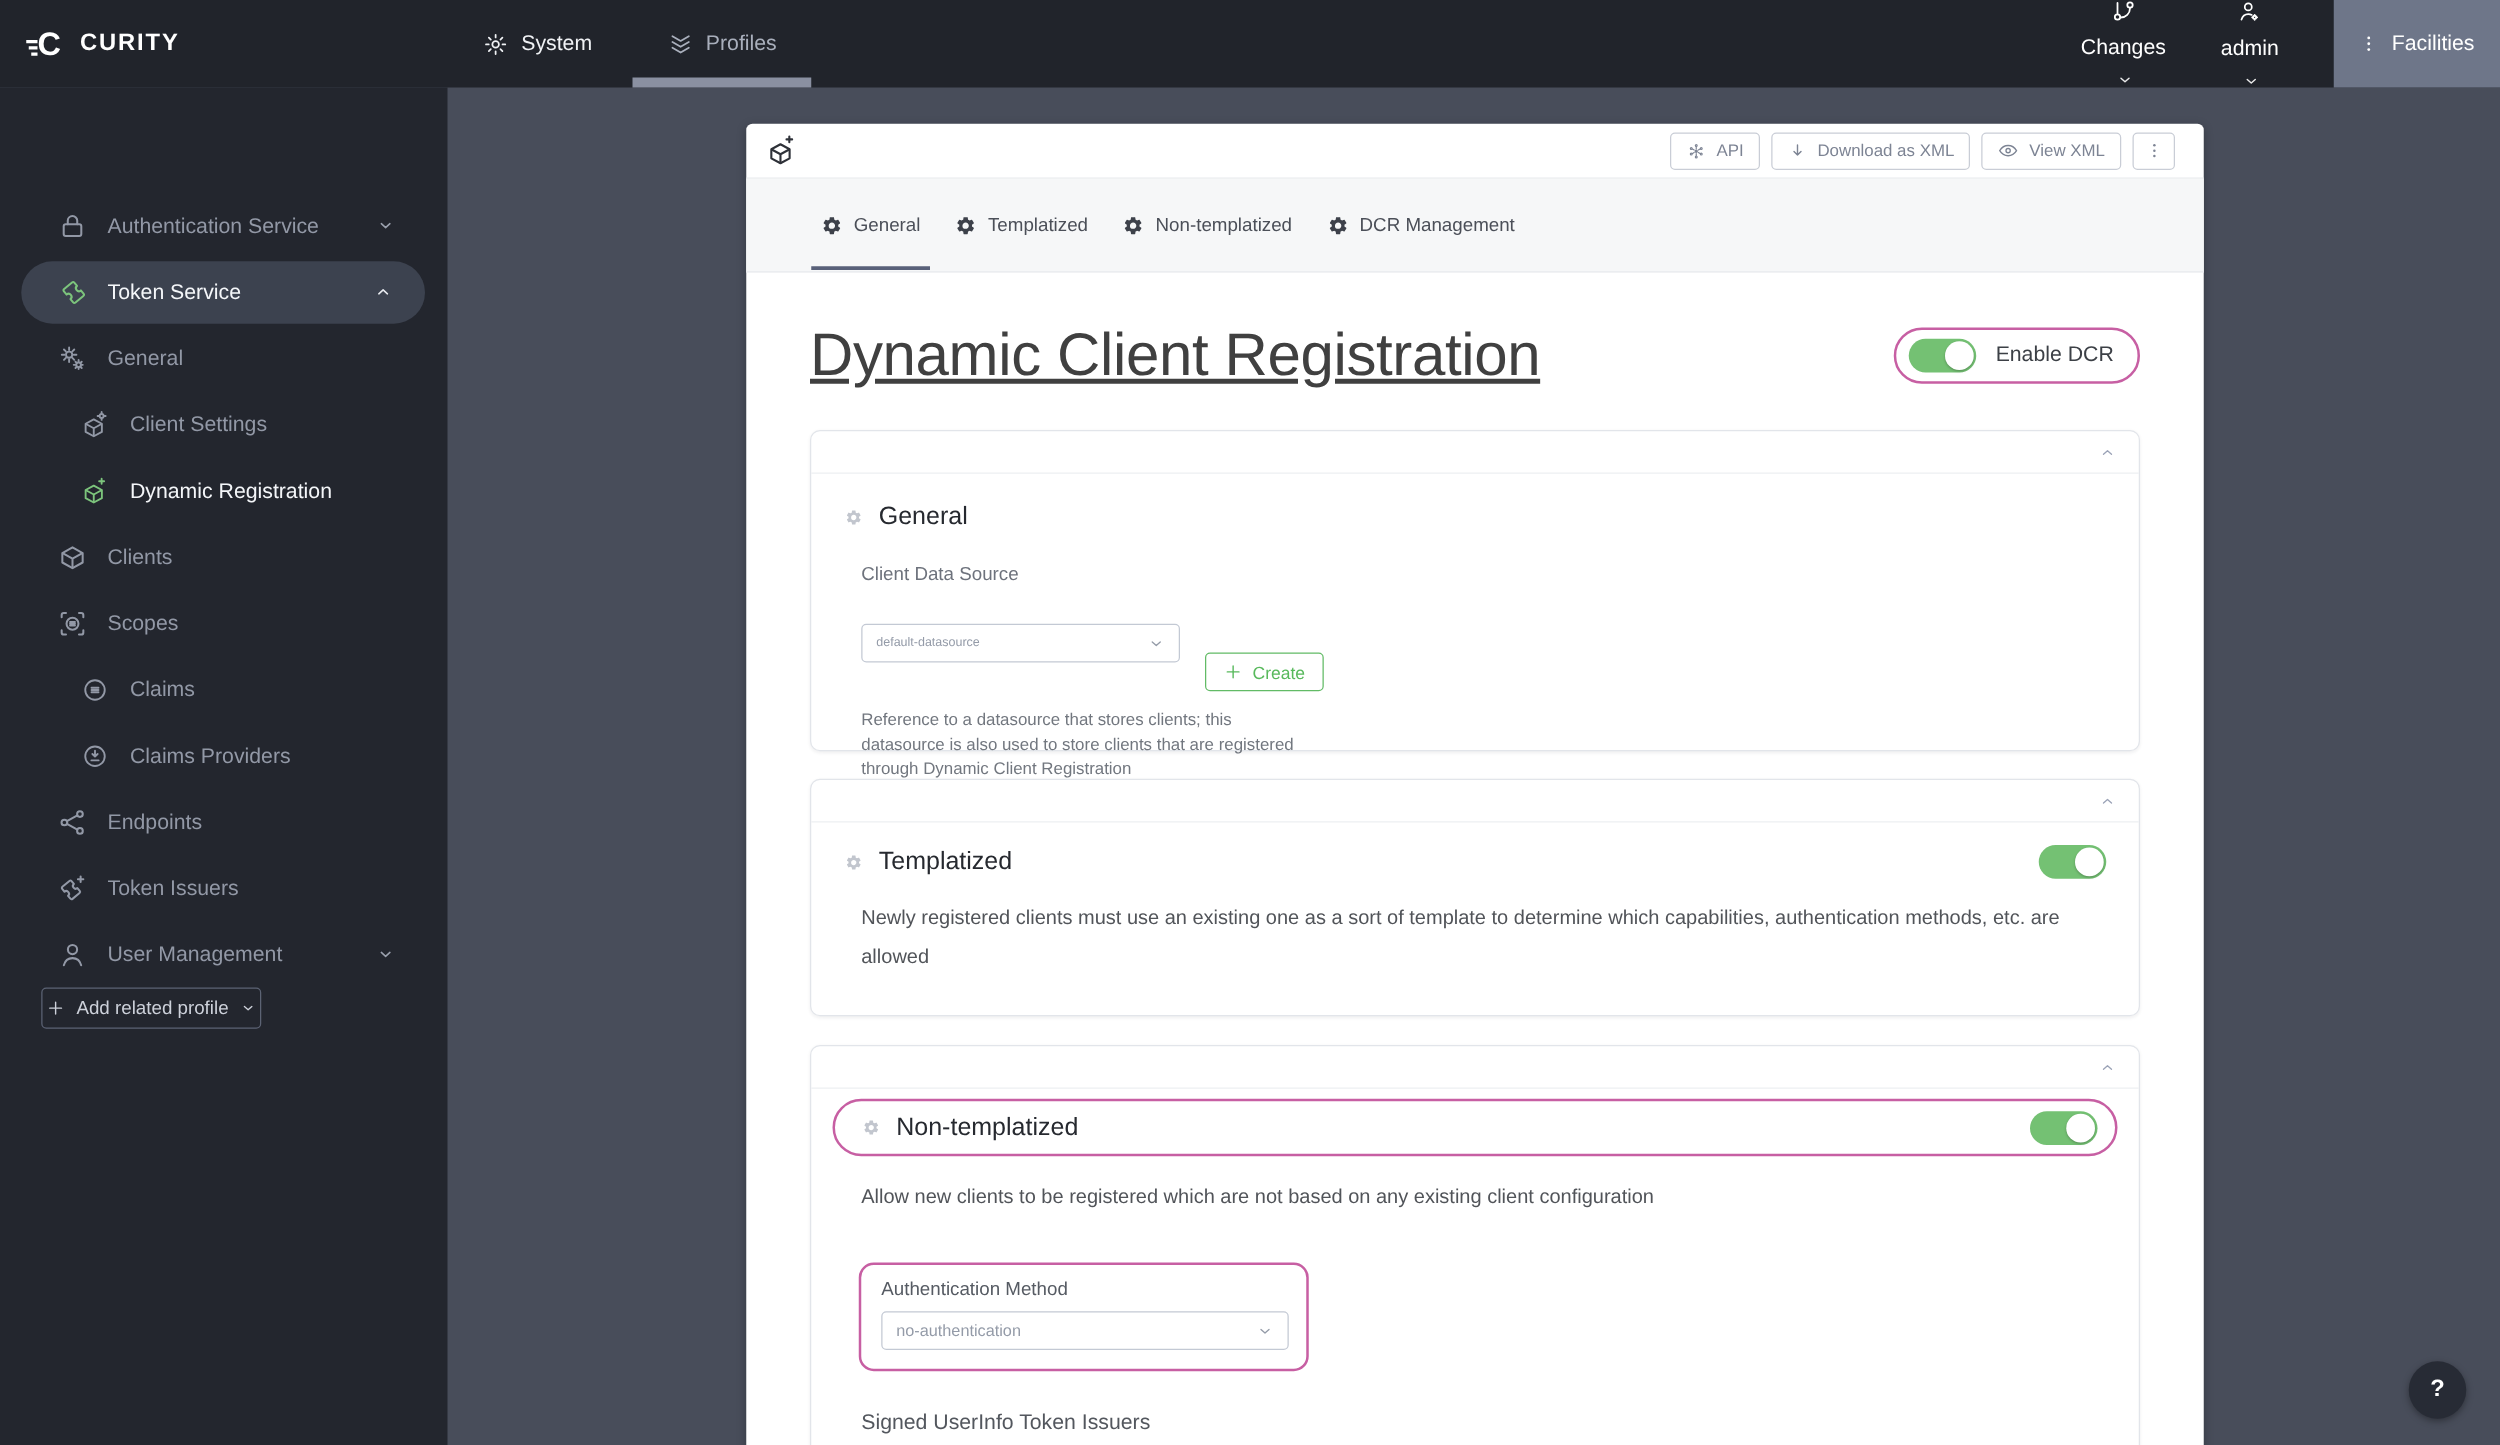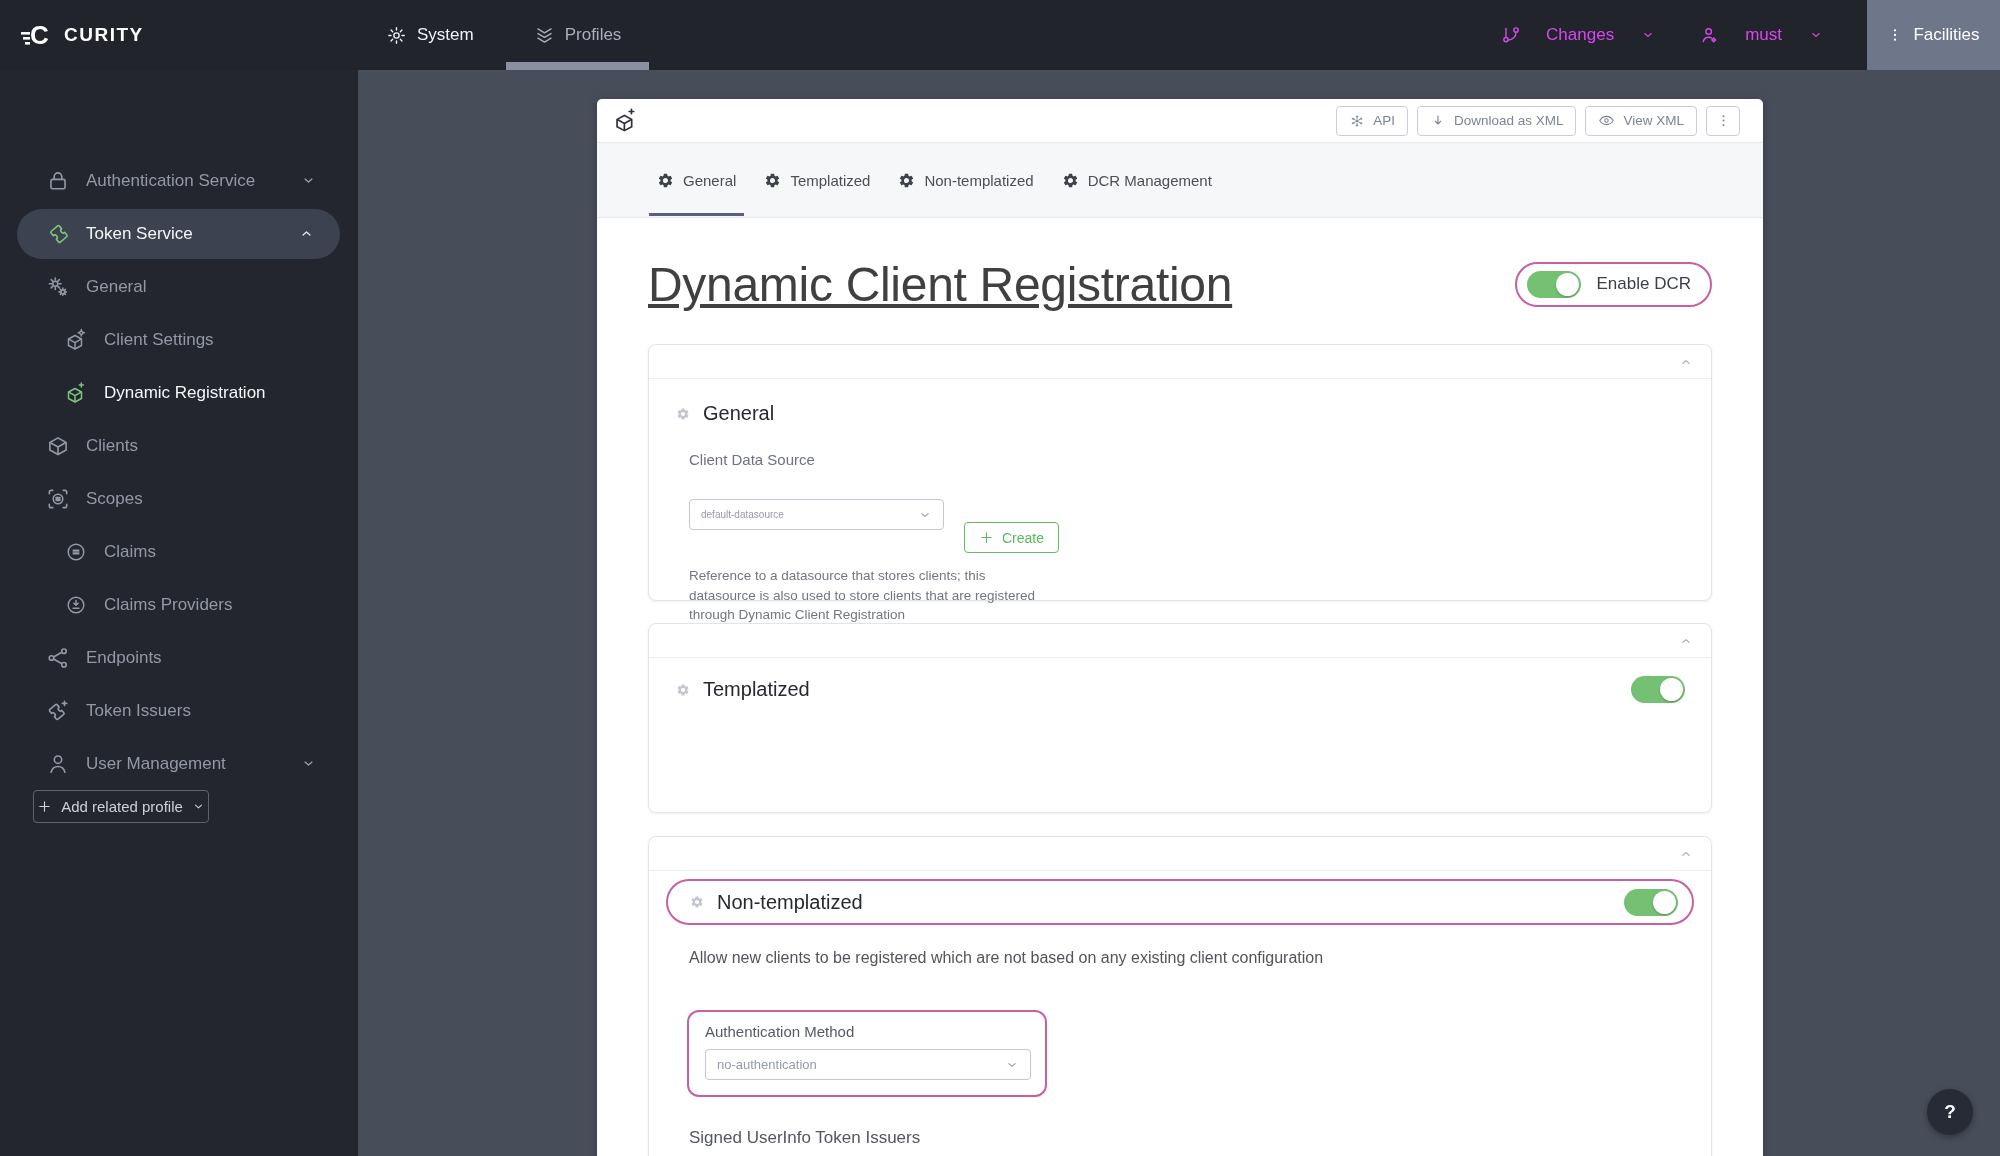--- a/index.html
+++ b/index.html
@@ -11,21 +11,21 @@
 
   
   .topbar { position:absolute; top:0; left:0; width:2000px; height:70px; background:#21242b; z-index:20; display:flex; align-items:center; }
   .logo { display:flex; align-items:center; gap:10px; margin-left:20px; cursor:pointer; }
   .logo-text { color:#fff; font-size:19px; font-weight:700; letter-spacing:1.5px; }
   .topnav { position:absolute; left:386px; top:0; height:70px; display:flex; align-items:stretch; gap:60px; }
   .topnav-item { position:relative; display:flex; align-items:center; gap:10px; font-size:17px; color:#f0f2f5; cursor:pointer; }
   .topnav-item.dim { color:#a9afbc; }
   .topnav-item.active .nav-underline { position:absolute; left:-28px; right:-28px; bottom:0; height:8px; background:#8a90a1; }
   .topbar-right { position:absolute; right:0; top:0; height:70px; display:flex; align-items:center; }
-  .topbar-item { display:flex; align-items:center; gap:25px; color:#d946ef; font-size:17px; margin-right:44px; cursor:pointer; }
+  .topbar-item { display:flex; align-items:center; gap:9px; color:#ffffff; font-size:17px; margin-right:44px; cursor:pointer;flex-direction:column; }
   .topbar-item .chev { margin-left:2px; opacity:.9; }
   .facilities { width:133px; height:70px; background:#6e7689; color:#fff; font-size:17px; display:flex; align-items:center; justify-content:center; gap:10px; cursor:pointer; }
 
   
   .sidebar { position:absolute; top:70px; left:0; width:358px; height:1086px; background:#23262e; z-index:10; }
   .side-list { position:absolute; top:84px; left:0; right:0; }
   .srow { height:53px; display:flex; align-items:center; color:#9298a6; font-size:17px; cursor:pointer; padding-left:44px; position:relative; }
   .srow .sicon { width:28px; display:flex; justify-content:center; margin-right:14px; flex:0 0 28px; }
   .srow.indent { padding-left:62px; }
   .srow.current { color:#f4f6f9; }
@@ -136,21 +136,21 @@
             <path d="m6.5 9.5 5.5 5 5.5-5"></path>
           </svg>
       </div>
       <div class="topbar-item">
         <svg width="21" height="21" viewBox="0 0 24 24" fill="none" stroke="currentColor" stroke-width="1.6" stroke-linecap="round">
           <circle cx="11" cy="7.5" r="3.2"></circle>
             <path d="M4.8 19c.9-3.3 3.2-5 6.2-5 1.2 0 2.3.3 3.2.8"></path>
             <circle cx="16.8" cy="17" r="1.5"></circle>
             <path d="M16.8 14.7v.9M16.8 18.4v.9M14.5 17h.9M18.2 17h.9"></path>
         </svg>
-        <span>must</span>
+        <span>admin</span>
         <svg class="chev" width="14" height="14" viewBox="0 0 24 24" fill="none" stroke="currentColor" stroke-width="2" stroke-linecap="round" stroke-linejoin="round">
             <path d="m6.5 9.5 5.5 5 5.5-5"></path>
           </svg>
       </div>
       <div class="facilities">
         <svg width="16" height="16" viewBox="0 0 24 24" fill="currentColor">
           <circle cx="12" cy="5" r="1.7"></circle>
             <circle cx="12" cy="12" r="1.7"></circle>
             <circle cx="12" cy="19" r="1.7"></circle>
         </svg>
@@ -450,20 +450,21 @@
             <div class="p-heading" style="margin:0">
               <svg class="hgear" width="14" height="14" viewBox="0 0 24 24" fill="currentColor">
                   <path d="M19.14 12.94c.04-.3.06-.61.06-.94 0-.32-.02-.64-.07-.94l2.03-1.58a.49.49 0 0 0 .12-.61l-1.92-3.32a.49.49 0 0 0-.59-.22l-2.39.96c-.5-.38-1.03-.7-1.62-.94l-.36-2.54a.48.48 0 0 0-.48-.41h-3.84c-.24 0-.43.17-.47.41l-.36 2.54c-.59.24-1.13.57-1.62.94l-2.39-.96a.49.49 0 0 0-.59.22L2.74 8.87c-.12.21-.08.47.12.61l2.03 1.58c-.05.3-.09.63-.09.94s.02.64.07.94l-2.03 1.58a.49.49 0 0 0-.12.61l1.92 3.32c.12.22.37.29.59.22l2.39-.96c.5.38 1.03.7 1.62.94l.36 2.54c.05.24.24.41.48.41h3.84c.24 0 .44-.17.47-.41l.36-2.54c.59-.24 1.13-.56 1.62-.94l2.39.96c.22.08.47 0 .59-.22l1.92-3.32c.12-.22.07-.47-.12-.61l-2.01-1.58zM12 15.6A3.6 3.6 0 0 1 8.4 12c0-1.98 1.62-3.6 3.6-3.6s3.6 1.62 3.6 3.6-1.62 3.6-3.6 3.6z"></path>
                 </svg>
               <span class="htext">Templatized</span>
             </div>
             <div class="toggle">
                 <div class="knob"></div>
               </div>
           </div>
+          <div class="panel-desc">Newly registered clients must use an existing one as a sort of template to determine which capabilities, authentication methods, etc. are allowed</div>
         </div>
 
         <div class="panel panel3">
           <div class="panel-head">
             <svg width="14" height="14" viewBox="0 0 24 24" fill="none" stroke="currentColor" stroke-width="1.8" stroke-linecap="round" stroke-linejoin="round">
                 <path d="m6.5 14.5 5.5-5 5.5 5"></path>
               </svg>
           </div>
           <div class="ntl-pill">
             <div class="p-heading" style="margin:0">

